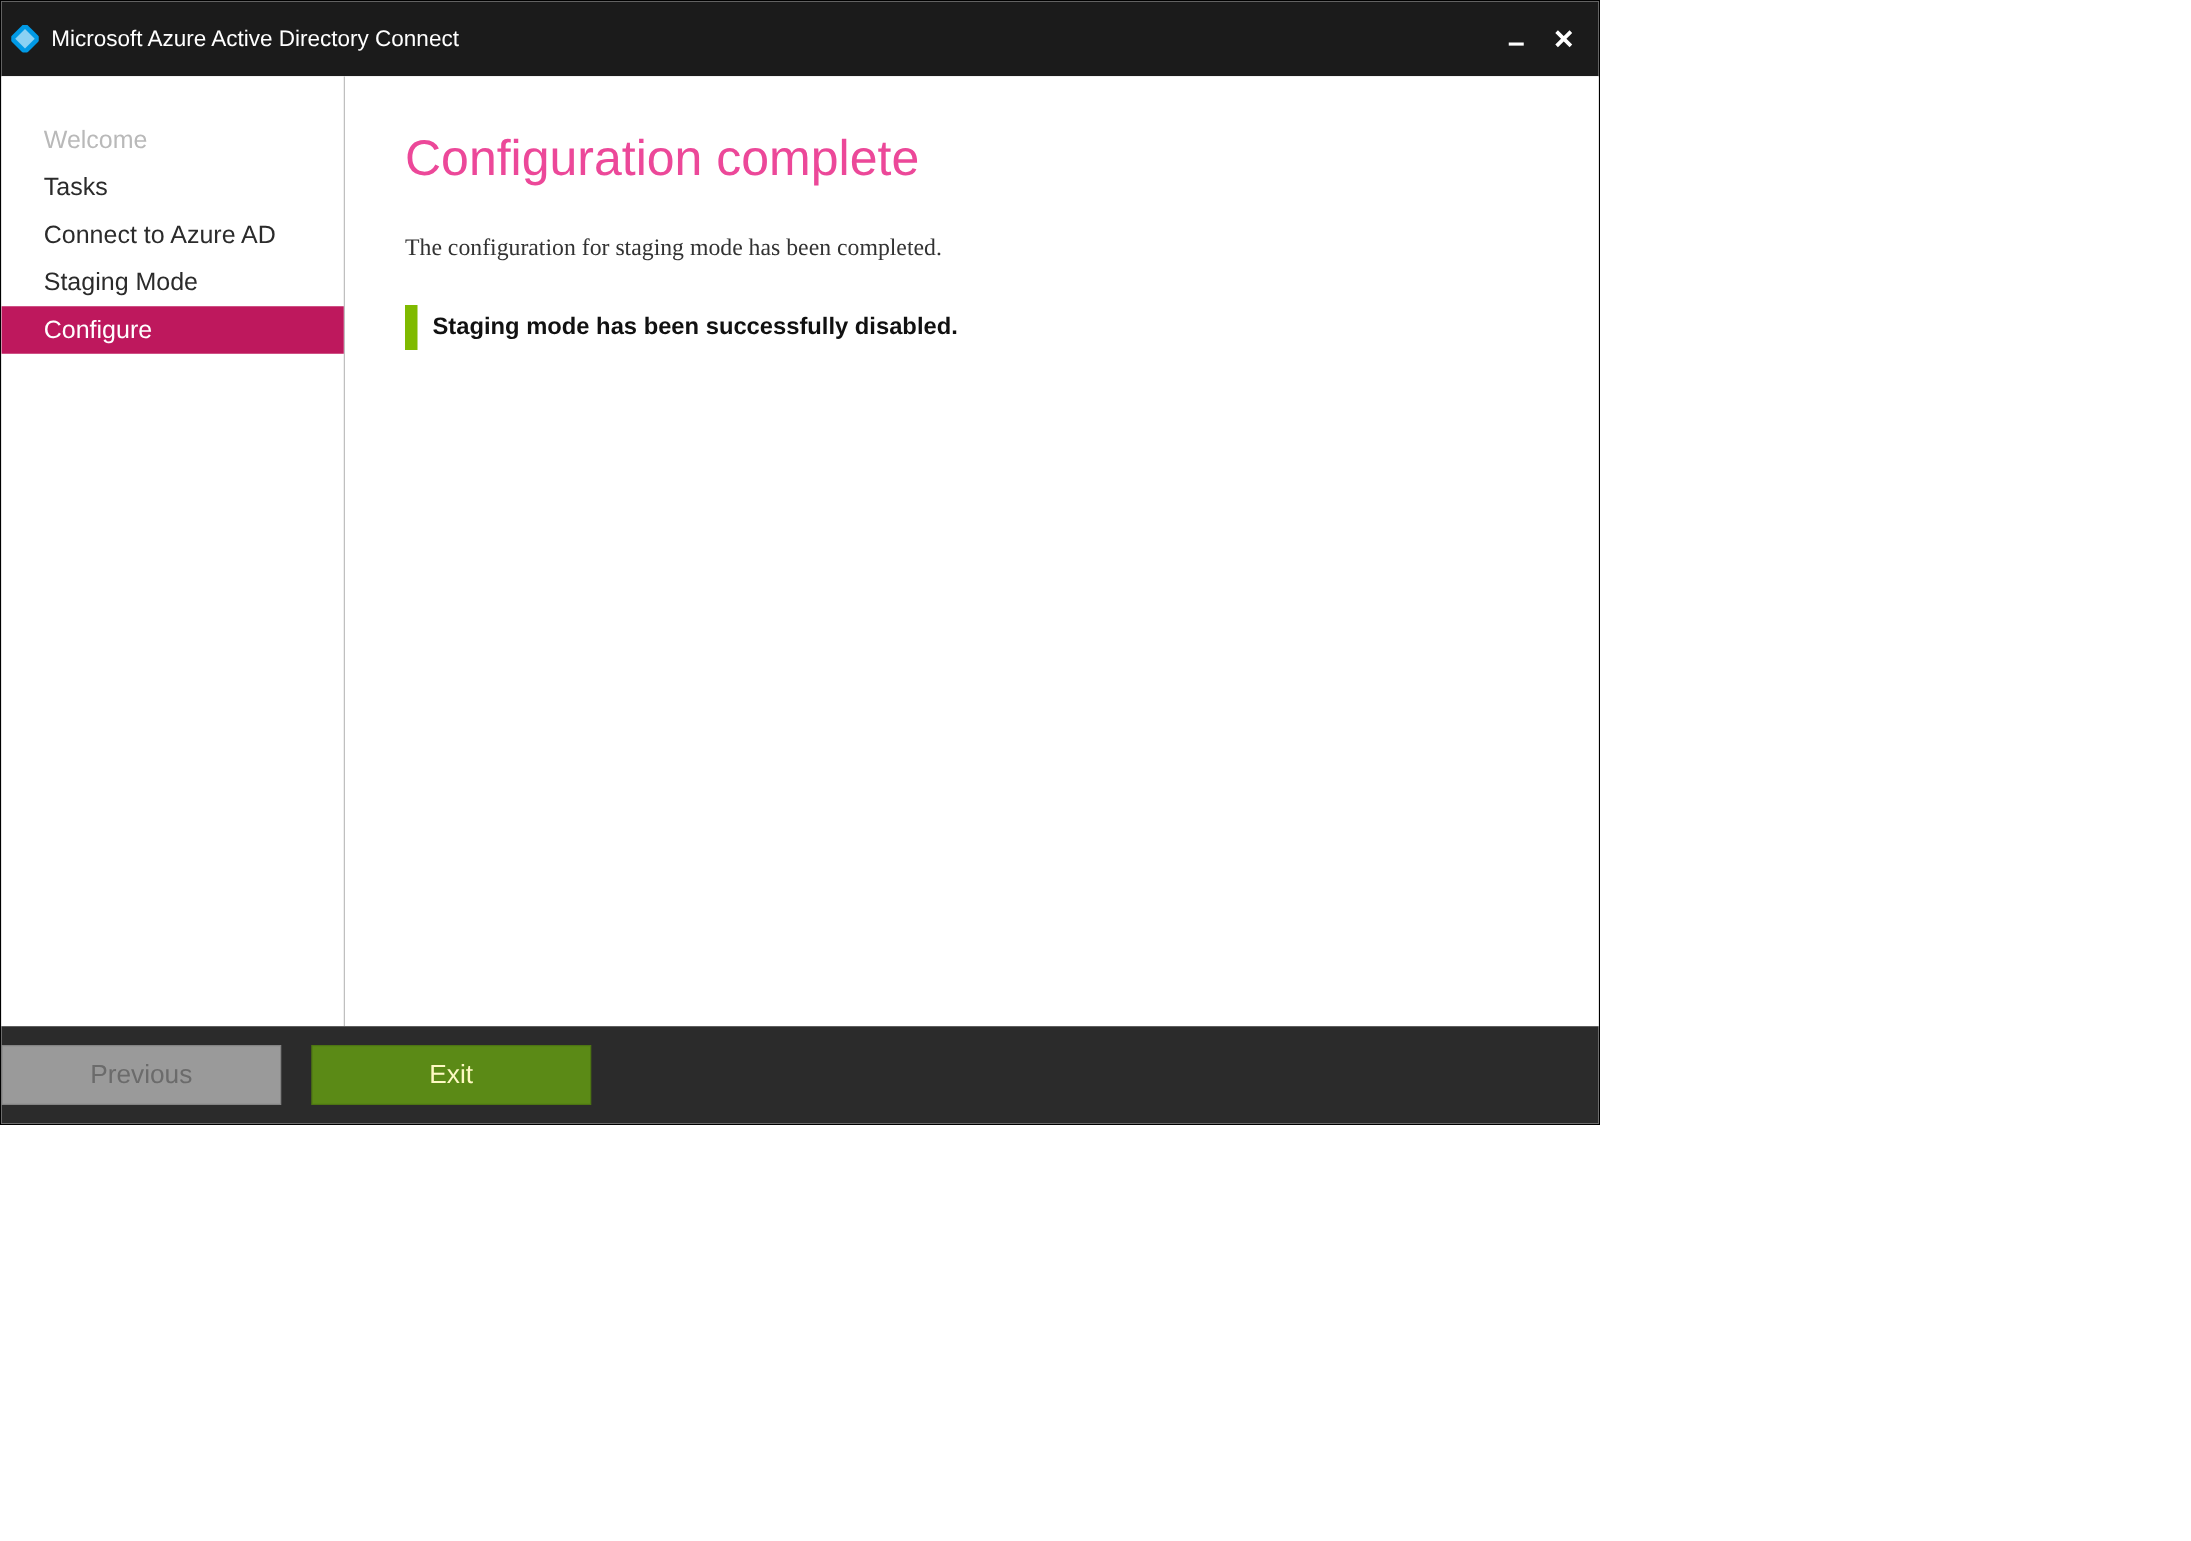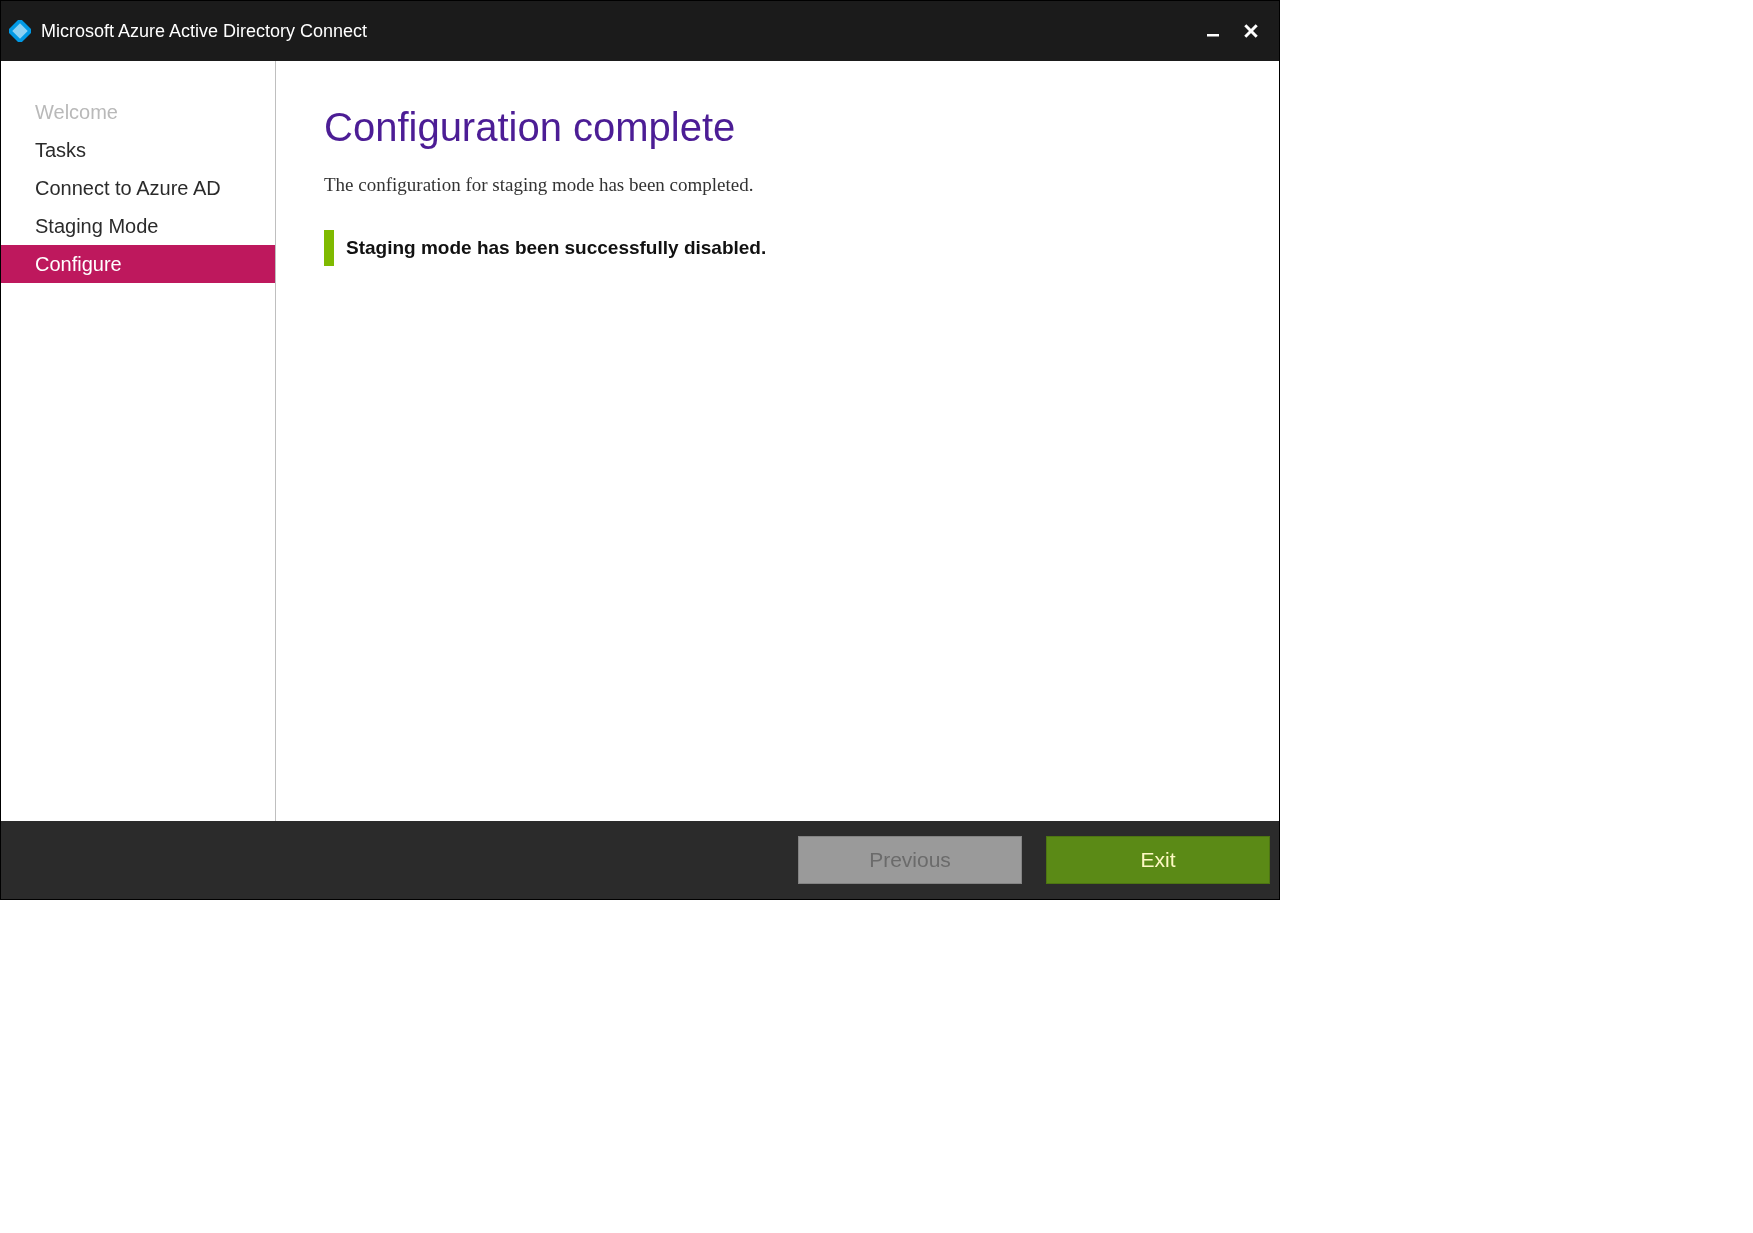--- a/index.html
+++ b/index.html
@@ -77,22 +77,22 @@
       color: #fff;
     }
     .main {
       flex: 1;
       padding: 44px 48px 0 48px;
       color: #333;
     }
     .main h1 {
       font-size: 40px;
       font-weight: 300;
-      color: #4c1d95;
-      margin-bottom: 24px;
+      color: #ec4899;
+      margin-bottom: 38px;
     }
     .main .subtitle {
       font-size: 19px;
       color: #333;
       margin-bottom: 34px;
       font-family: Liberation Serif, serif;
     }
     .status-row {
       display: flex;
       align-items: center;
@@ -108,21 +108,20 @@
       font-weight: 700;
       color: #111;
     }
 
     
     .footer {
       height: 78px;
       background: #2b2b2b;
       display: flex;
       align-items: center;
-      justify-content: flex-end;
       padding-right: 9px;
       gap: 24px;
     }
     .btn {
       width: 224px;
       height: 48px;
       display: flex;
       align-items: center;
       justify-content: center;
       font-size: 21px;

